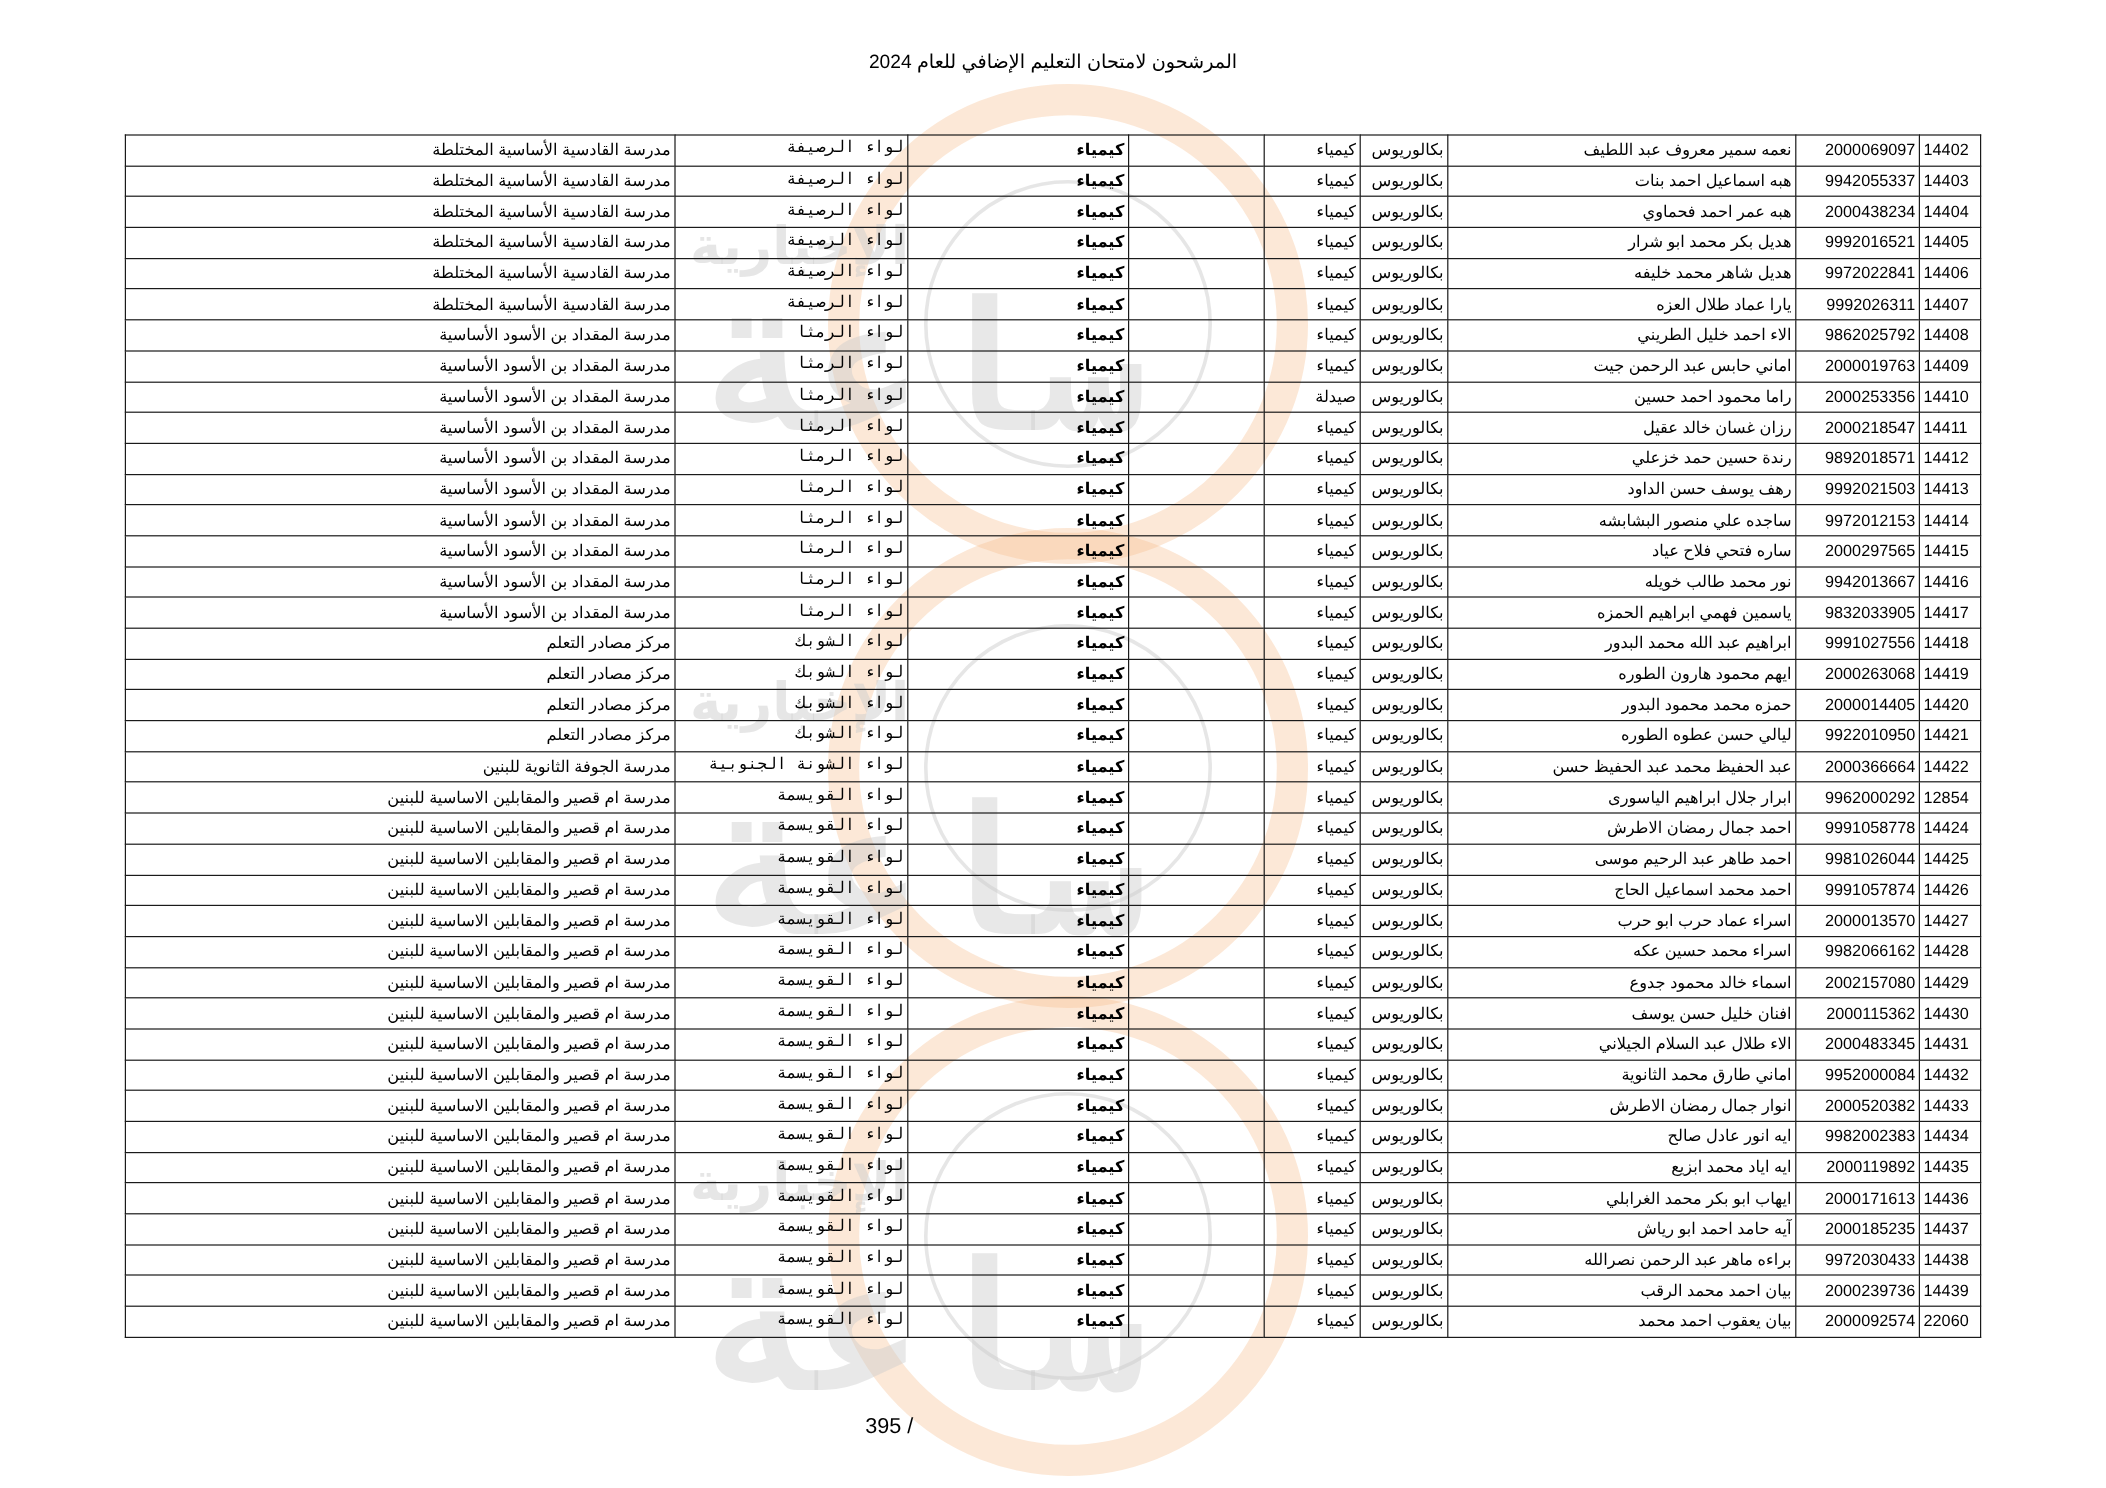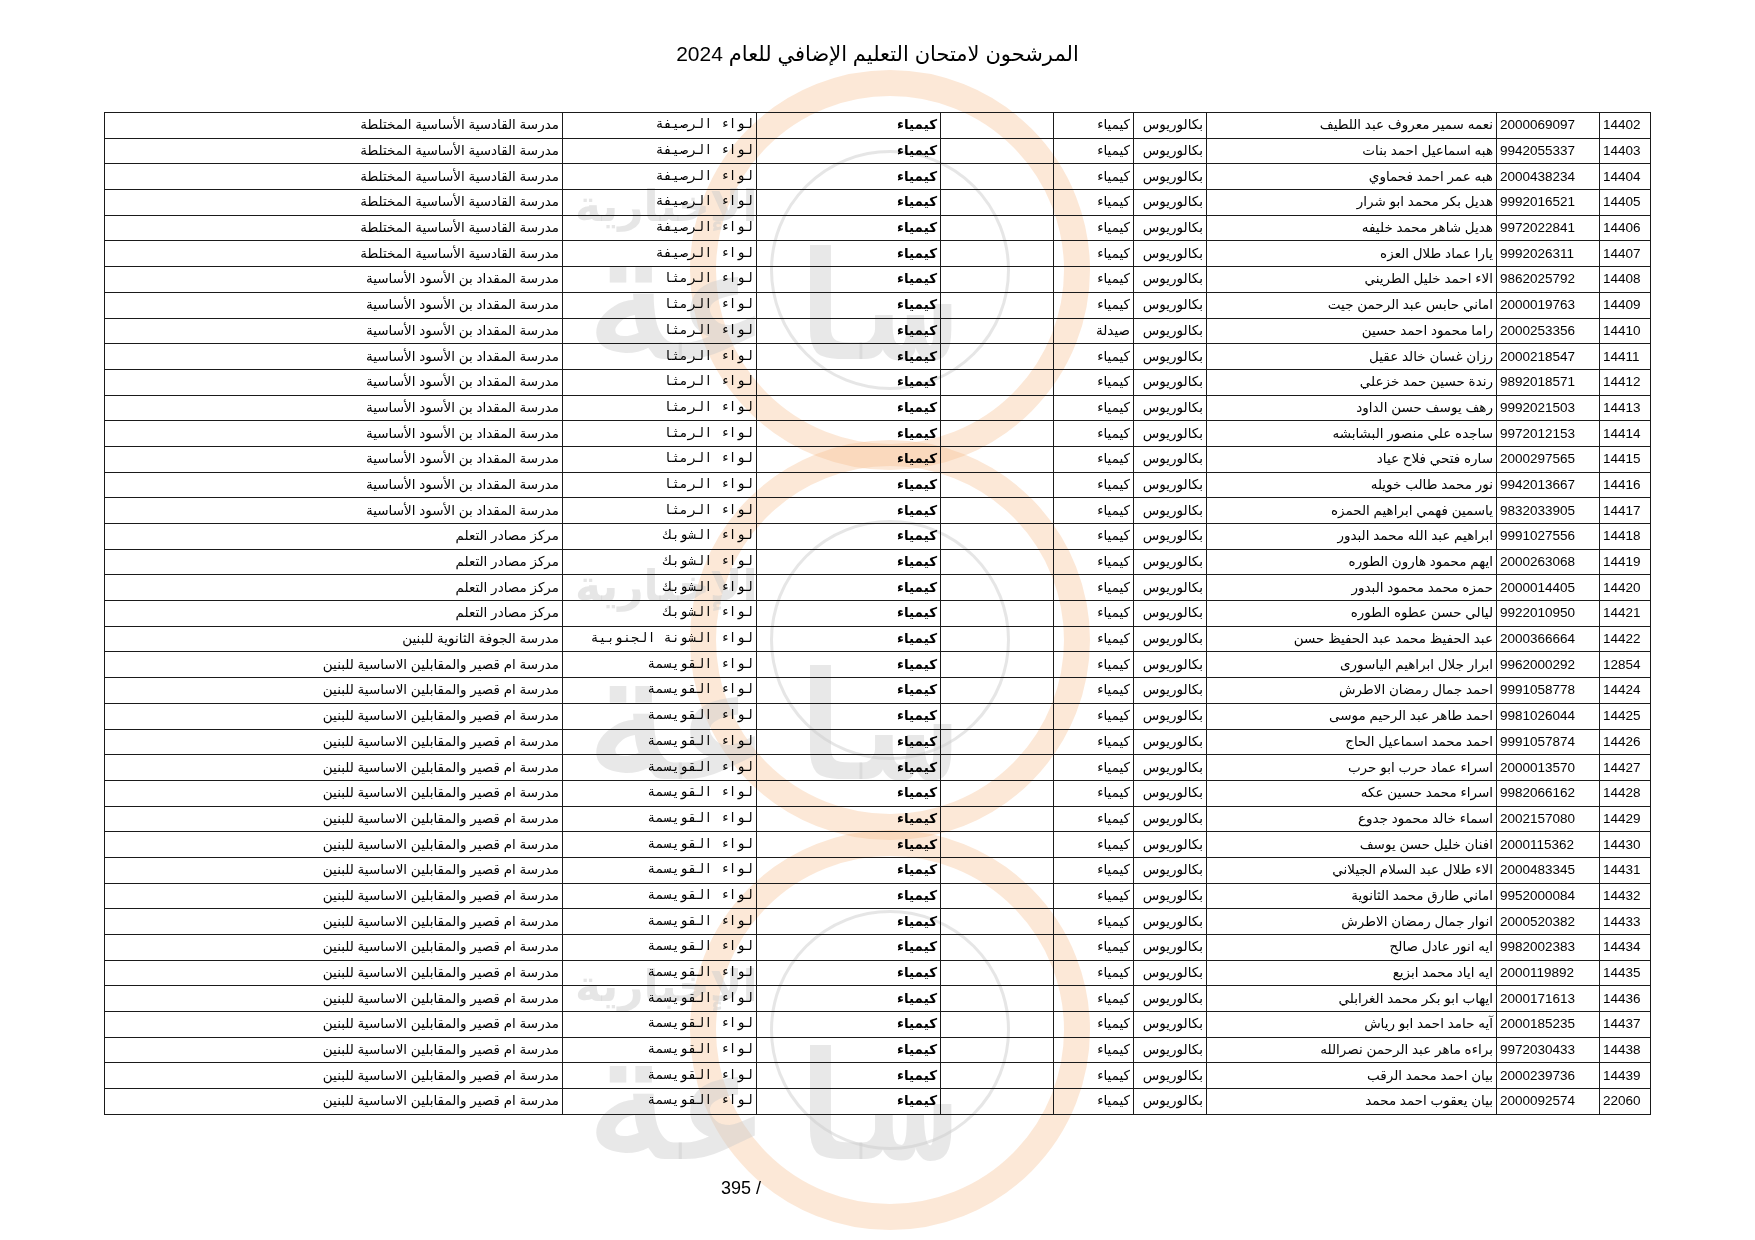--- a/index.html
+++ b/index.html
@@ -1,27 +1,27 @@
 <!DOCTYPE html>
 <html><head>
 <meta charset="utf-8">
 <style>
   html, body { margin:0; padding:0; background:#ffffff; }
   body { width:1755px; height:1240px; position:relative; overflow:hidden; font-family:"Liberation Sans", "DejaVu Sans", sans-serif; color:#000; }
-  .title { position:absolute; top:42px; left:0; width:1755px; text-align:center; font-size:21px; direction:rtl; }
+  .title { position:absolute; top:42px; left:0; width:1755px; text-align:center; font-size:16px; direction:rtl; }
   .watermark { position:absolute; pointer-events:none; }
   .wm-clock { position:absolute; border-radius:50%; border:26px solid rgba(245,190,140,0.35); box-sizing:border-box; }
   .wm-inner { position:absolute; border-radius:50%; border:3px solid rgba(200,200,200,0.45); box-sizing:border-box; }
   .wm-text { position:absolute; color:rgba(205,205,205,0.45); font-weight:bold; font-size:150px; direction:rtl;font-family:Liberation Mono, monospace; }
   .wm-small { position:absolute; color:rgba(205,205,205,0.5); font-weight:bold; font-size:44px; direction:rtl; }
   table.grid { position:absolute; top:112px; left:104px; width:1546px; border-collapse:collapse; table-layout:fixed; direction:rtl; }
   table.grid td { border:1.3px solid #1a1a1a; height:24.7px; padding:0 3px; font-size:13.5px; white-space:nowrap; overflow:hidden; line-height:24px; }
   td.c-seq, td.c-nat { font-family:"Liberation Sans", "DejaVu Sans", sans-serif; font-size:16px; text-align:left; direction:ltr; }
   td.c-seq { text-align:left; }
-  td.c-nat { padding-right:4px; }
+  td.c-nat { text-align:right; padding-right:4px; }
   td.c-name { text-align:right; }
   td.c-deg, td.c-maj { text-align:right; }
   td.c-blank { }
   td.c-subj { text-align:right; font-weight:bold; }
   td.c-dist { text-align:right;font-family:Liberation Mono, monospace; }
   td.c-school { text-align:right; }
   .footer { position:absolute; top:1178px; left:0; width:1482px; text-align:center; font-size:18px; }
 </style>
 </head>
 <body>

